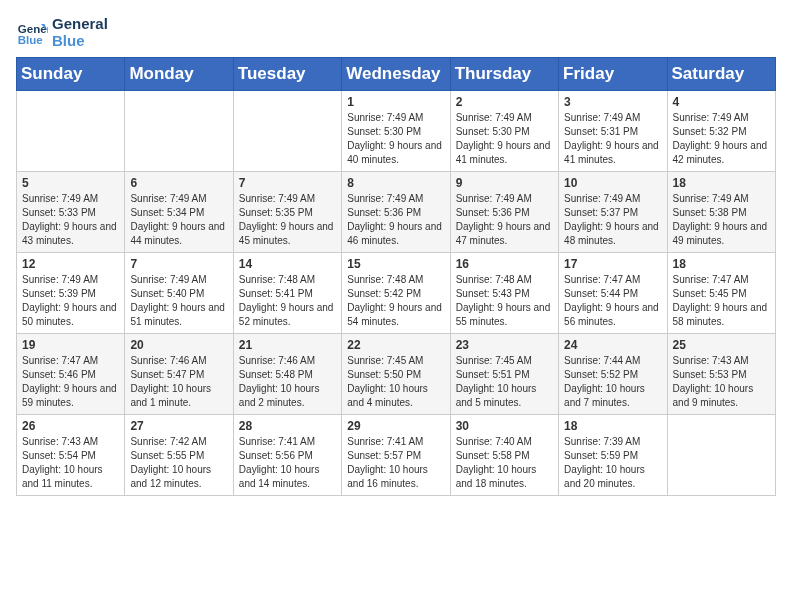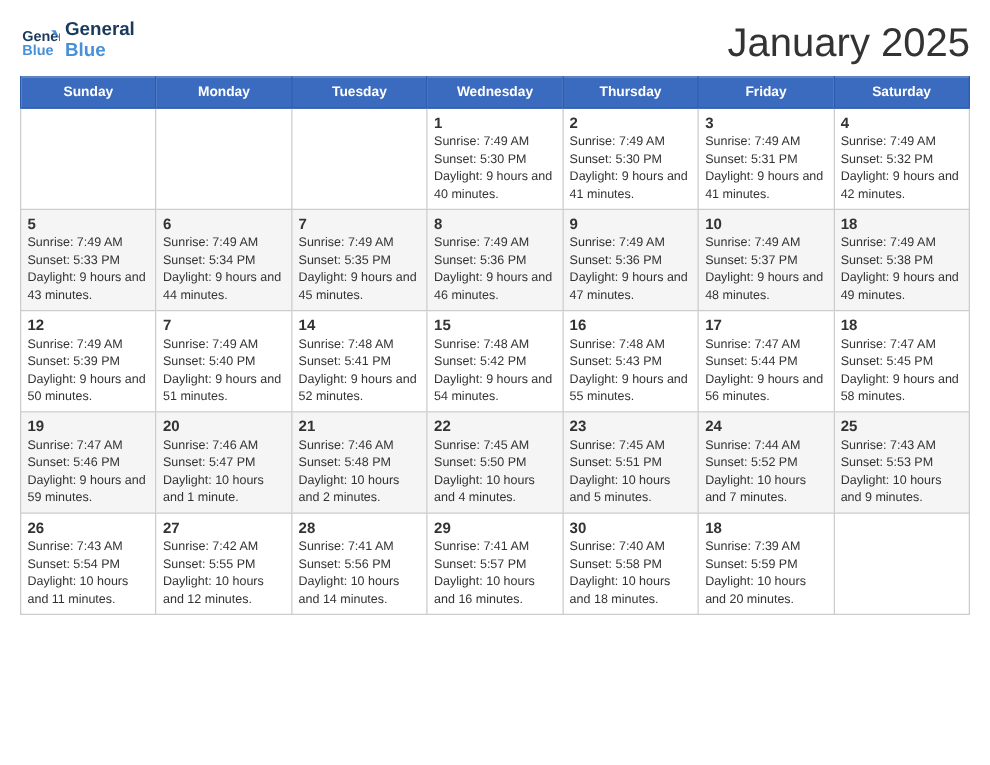--- a/index.html
+++ b/index.html
@@ -38,24 +38,24 @@
       color: #555;
     }
     .calendar {
       width: 100%;
       border-collapse: collapse;
       border: 1px solid #ccc;
     }
     .calendar th {
       background: #3a6bbf;
       color: #fff;
-      font-size: 11px;
+      font-size: 17px;
       font-weight: bold;
       padding: 6px 4px;
-      text-align: center;
+      text-align: left;
       border: 1px solid #2a5aaa;
     }
     .calendar td {
       width: calc(100%/7);
       vertical-align: top;
       padding: 4px 5px;
       border: 1px solid #ccc;
       font-size: 10.5px;
       color: #333;
       background: #fff;
@@ -87,21 +87,20 @@
       <text x="2" y="18" font-size="13" font-weight="bold" fill="#1a3a5c">General</text>
       <text x="2" y="30" font-size="13" font-weight="bold" fill="#4a90d9">Blue</text>
       <polygon points="28,8 36,16 32,8" fill="#4a90d9"></polygon>
     </svg>
     <div style="display:flex;flex-direction:column;">
       <span style="font-size:15px;font-weight:bold;color:#1a3a5c;line-height:1.1;">General</span>
       <span style="font-size:15px;font-weight:bold;color:#4a90d9;line-height:1.1;">Blue</span>
     </div>
   </div>
   <div class="title-block">
-    <div class="month-title">January 2025</div>
   </div>
 </div>
 
 <table class="calendar">
   <thead>
     <tr>
     <th>Sunday</th>
         <th>Monday</th>
         <th>Tuesday</th>
         <th>Wednesday</th>

